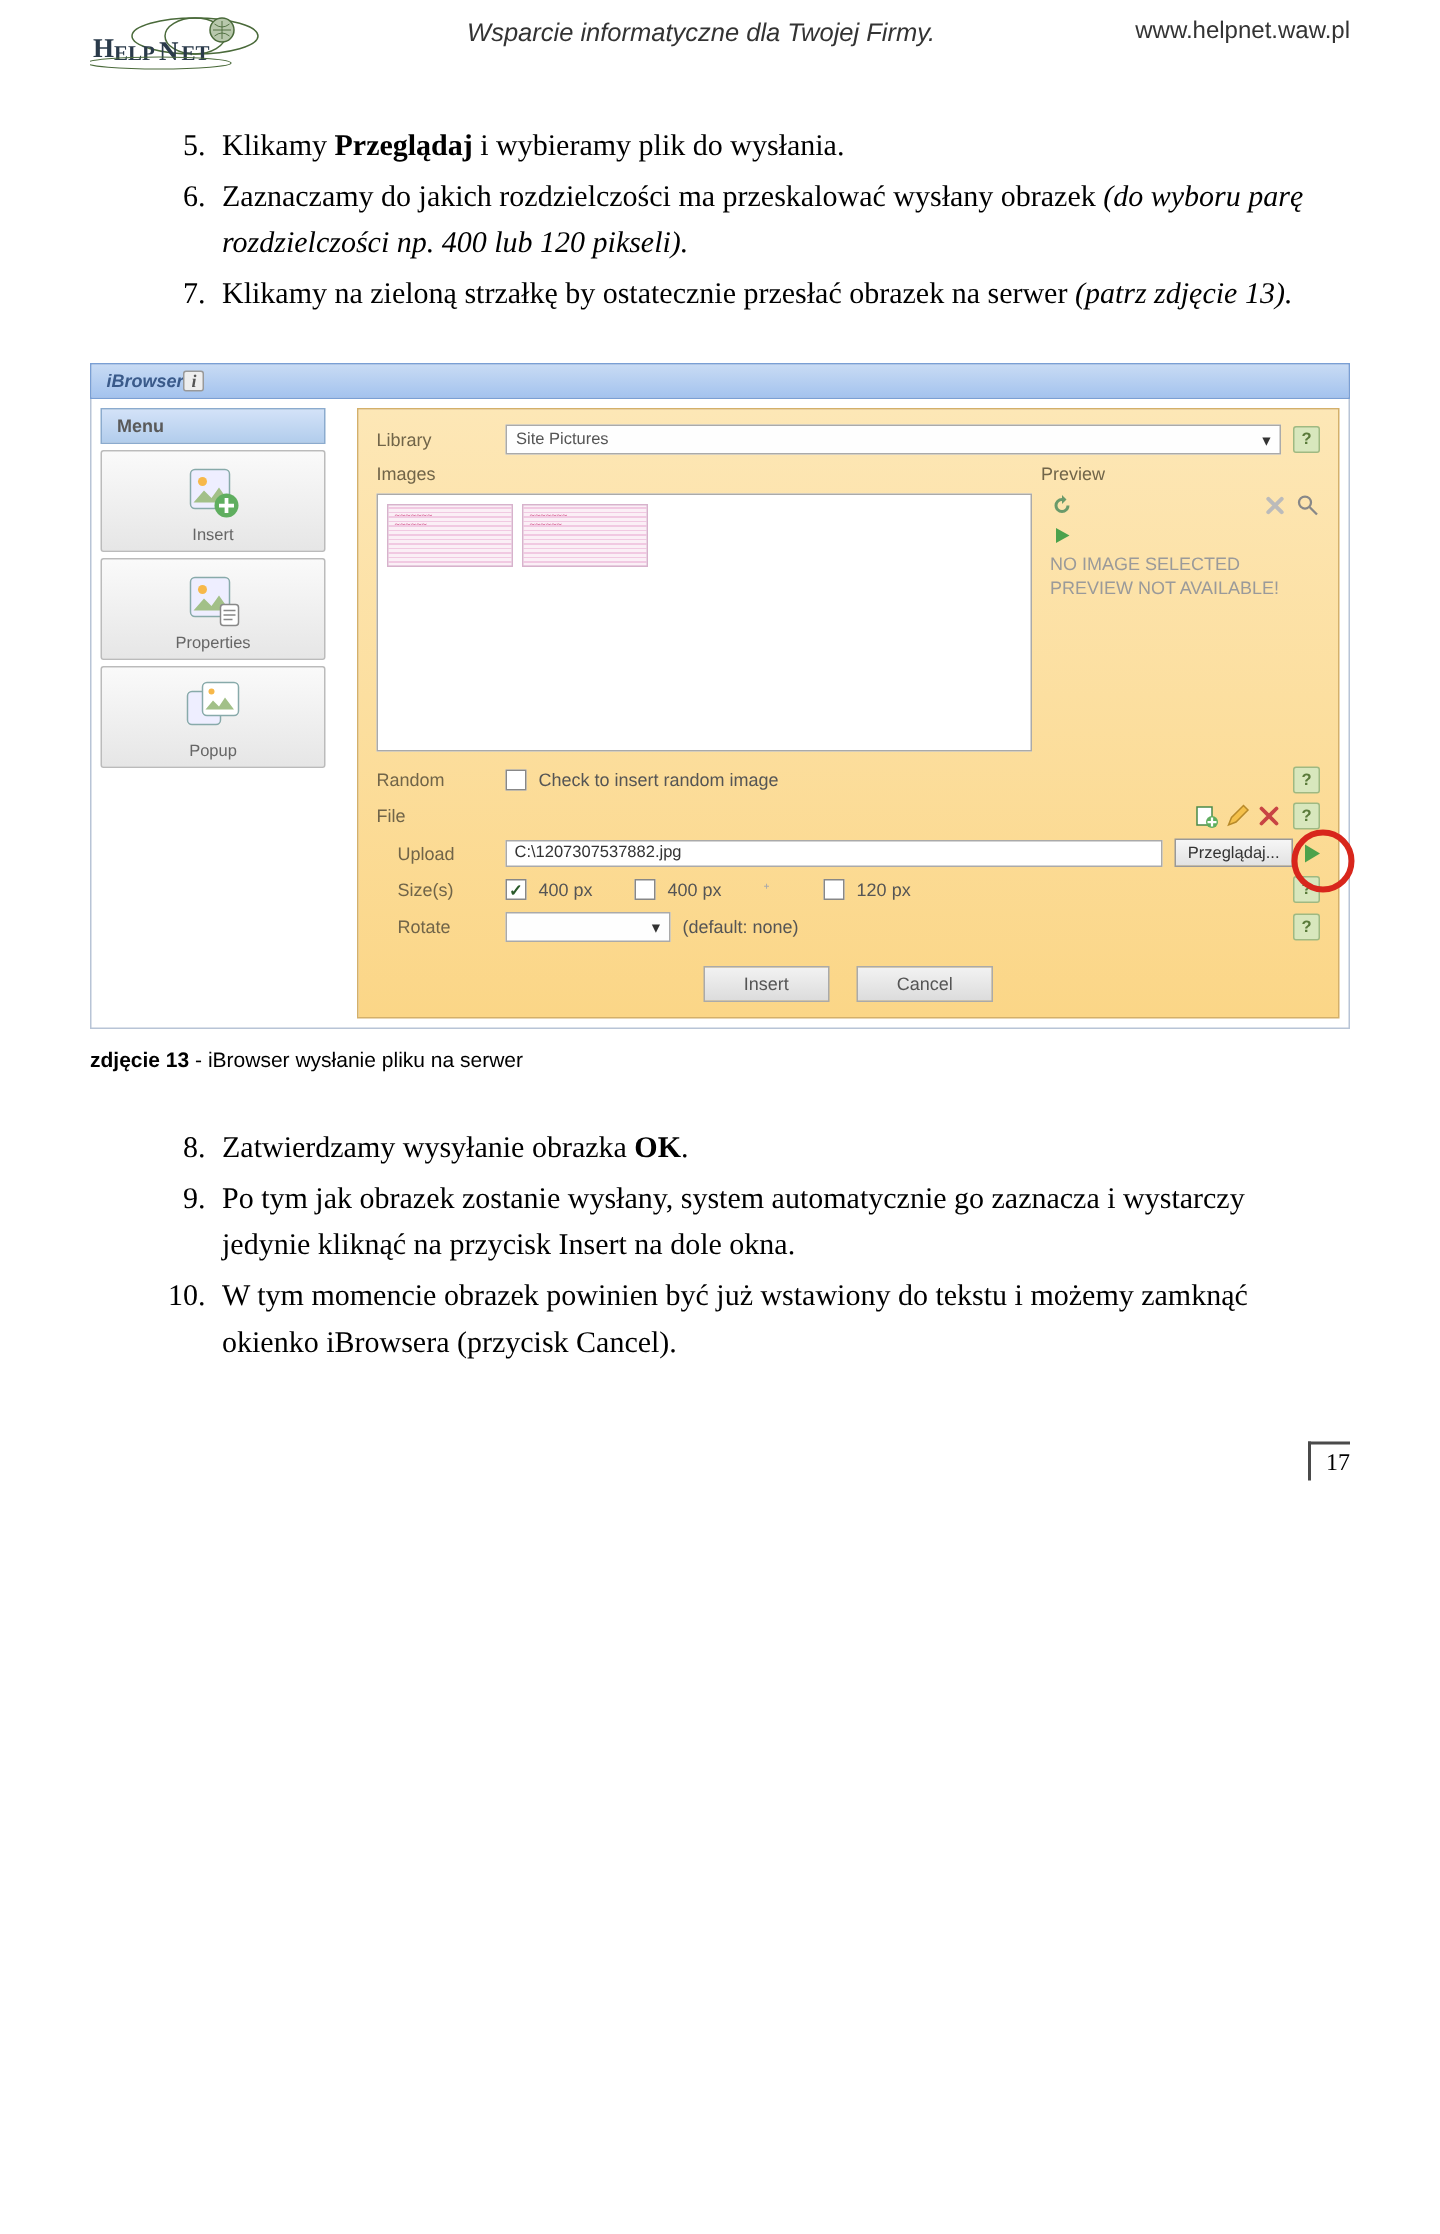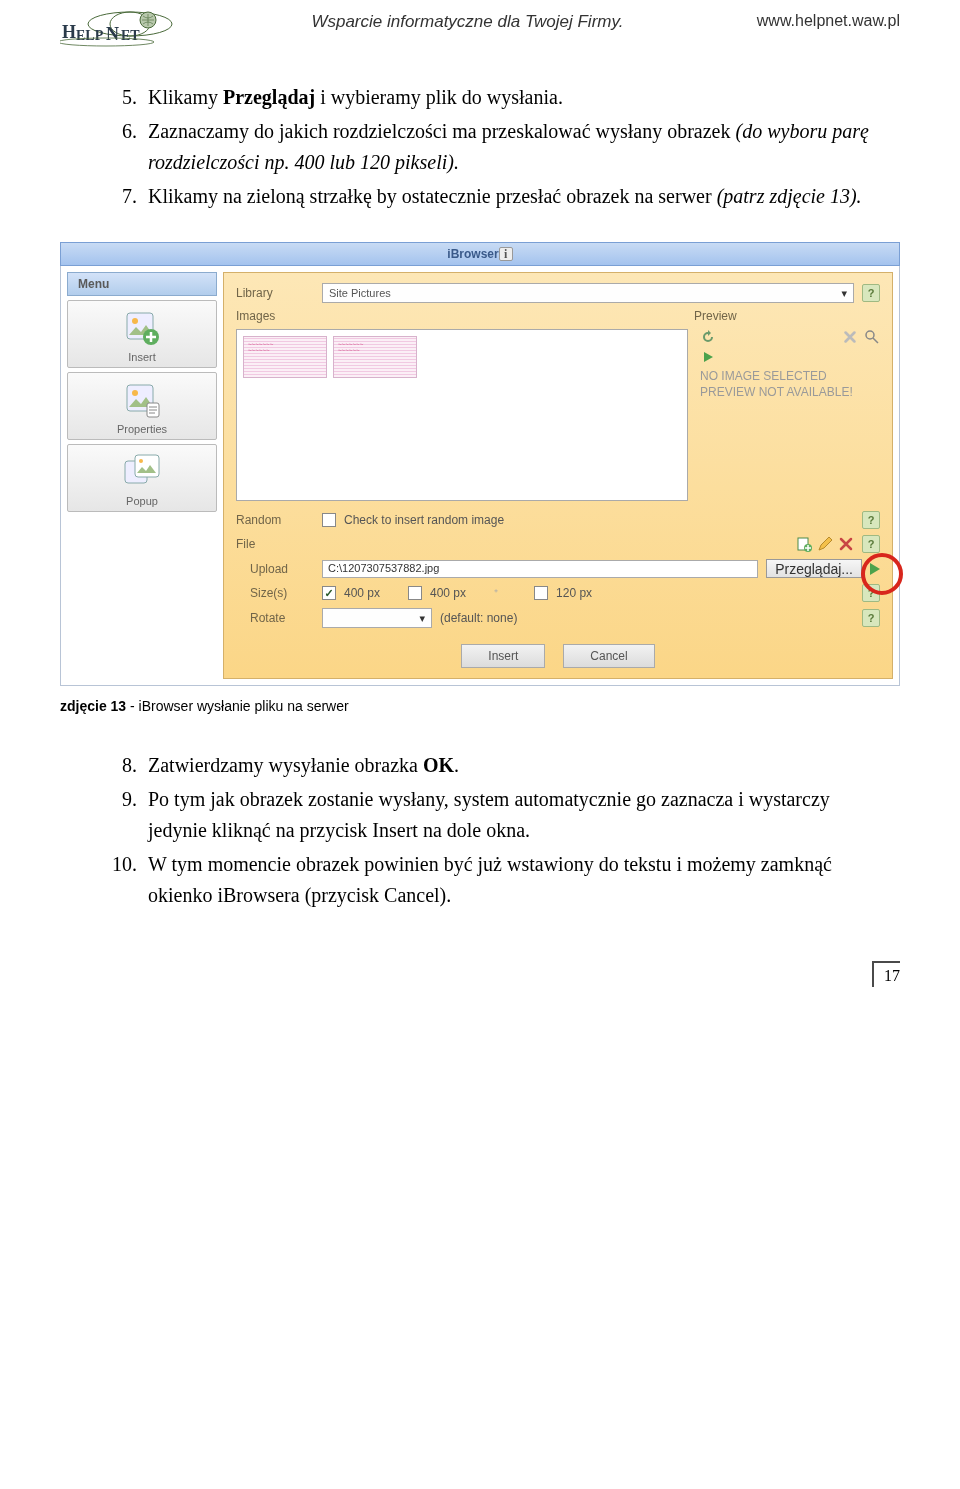--- a/index.html
+++ b/index.html
@@ -15,23 +15,23 @@
   .hdr-right { font-size: 16px; color: #333; font-family: 'Trebuchet MS', Arial, sans-serif; padding-top: 2px;}
   
   
   .instr { margin: 0 30px 30px 60px; font-size: 20px; line-height: 1.55; }
   .instr li { margin-bottom: 3px; padding-left: 6px;}
   .instr .italic { font-style: italic; }
   .instr .bold { font-weight: bold; }
   
   
   .shot { border: 0; margin-bottom: 12px; font-family: Tahoma, Verdana, sans-serif; font-size: 12px; color: #555;}
-  .shot-title { background: linear-gradient(#c8dbf4,#a4c3ee); border: 1px solid #7a9fd4; padding: 4px 10px; font-weight: bold; color: #3a5a8a; display:flex; justify-content:center; align-items:center;}
+  .shot-title { background: linear-gradient(#c8dbf4,#a4c3ee); border: 1px solid #7a9fd4; padding: 4px 10px; font-weight: bold; color: #3a5a8a; display:flex; justify-content:flex-start; align-items:center;font-style:italic;}
   .shot-title .info-i { background:#eee; border:1px solid #999; width:14px; height:14px; display:flex; align-items:center; justify-content:center; font-weight:bold; font-family:serif; color:#555; border-radius:2px;}
-  .shot-body { display: flex; background: #fff; border: 1px solid #b8c4d6; border-top:none; padding:6px; gap:6px;}
+  .shot-body { display: flex; background: #fff; border: 1px solid #b8c4d6; border-top:none; padding:6px; gap:21px;}
   
   .menu-col { width: 150px; }
   .menu-hdr { background: linear-gradient(#d3e2f8,#b2cdec); border:1px solid #8babce; padding:4px 10px; font-weight:bold; color:#5a5a5a;}
   .menu-btn { background: linear-gradient(#fafafa,#e6e6e6); border:1px solid #bbb; border-radius:2px; margin-top:4px; padding:6px 0 4px 0; text-align:center; cursor:pointer;}
   .menu-btn .mlabel { font-size:11px; color:#666; margin-top:2px;}
   .ico-box { display:flex; justify-content:center; }
   .ico48 { width:42px; height:42px; }
   
   .main-col { flex:1; background: linear-gradient(#fde7b6,#fbd687); border:1px solid #d4b06a; padding:0; }
   .main-hdr { background: linear-gradient(#fde4a7,#f7c75f); padding:5px 12px; font-weight:bold; color:#6a5a3a; border-bottom:1px solid #d6b976;}
@@ -54,21 +54,21 @@
   .prev-box { flex:1; margin-top:0;}
   .noimg { color:#9a9a9a; font-weight:normal; font-size:12px; line-height:1.3; margin-top:4px; padding-left:6px;}
   
   .chk { width:14px; height:14px; border:1px solid #888; background:#fff; display:inline-flex; align-items:center; justify-content:center;}
   .chk.on::after { content:"✓"; font-size:11px; color:#2a5a2a; font-weight:bold;}
   
   .file-icons { display:flex; gap:5px; }
   .fi { width:16px; height:16px; display:flex; align-items:center; justify-content:center;}
   
   .txt-in { flex:1; background:#fff; border:1px solid #aaa; height:18px; padding:1px 5px; font-size:11px; color:#333;}
-  .btn-sm { background:linear-gradient(#f6f6f6,#e2e2e2); border:1px solid #999; padding:1px 8px; font-size:14px; color:#333; cursor:pointer; height:19px;text-align:right;}
+  .btn-sm { background:linear-gradient(#f6f6f6,#e2e2e2); border:1px solid #999; padding:1px 8px; font-size:11px; color:#333; cursor:pointer; height:19px;text-align:right;}
   
   .red-circle { position:relative; display:inline-flex; align-items:center; justify-content:center;}
   .red-circle::after { content:""; position:absolute; width:34px; height:34px; border:4px solid #d8261c; border-radius:50%; left:-9px; top:-10px;}
   .green-tri { width:0; height:0; border-top:6px solid transparent; border-bottom:6px solid transparent; border-left:10px solid #4ca24c;}
   
   .btn-row { display:flex; gap:18px; justify-content:center; margin-top:16px; }
   .dlg-btn { background:linear-gradient(#f2f2f2,#dcdcdc); border:1px solid #aaa; padding:4px 26px; color:#555; cursor:pointer; font-size:12px;}
   
   .caption { font-size: 14px; margin: 8px 0 36px 0; font-family: 'Trebuchet MS', Arial, sans-serif;}
   .caption .b { font-weight: bold; }

